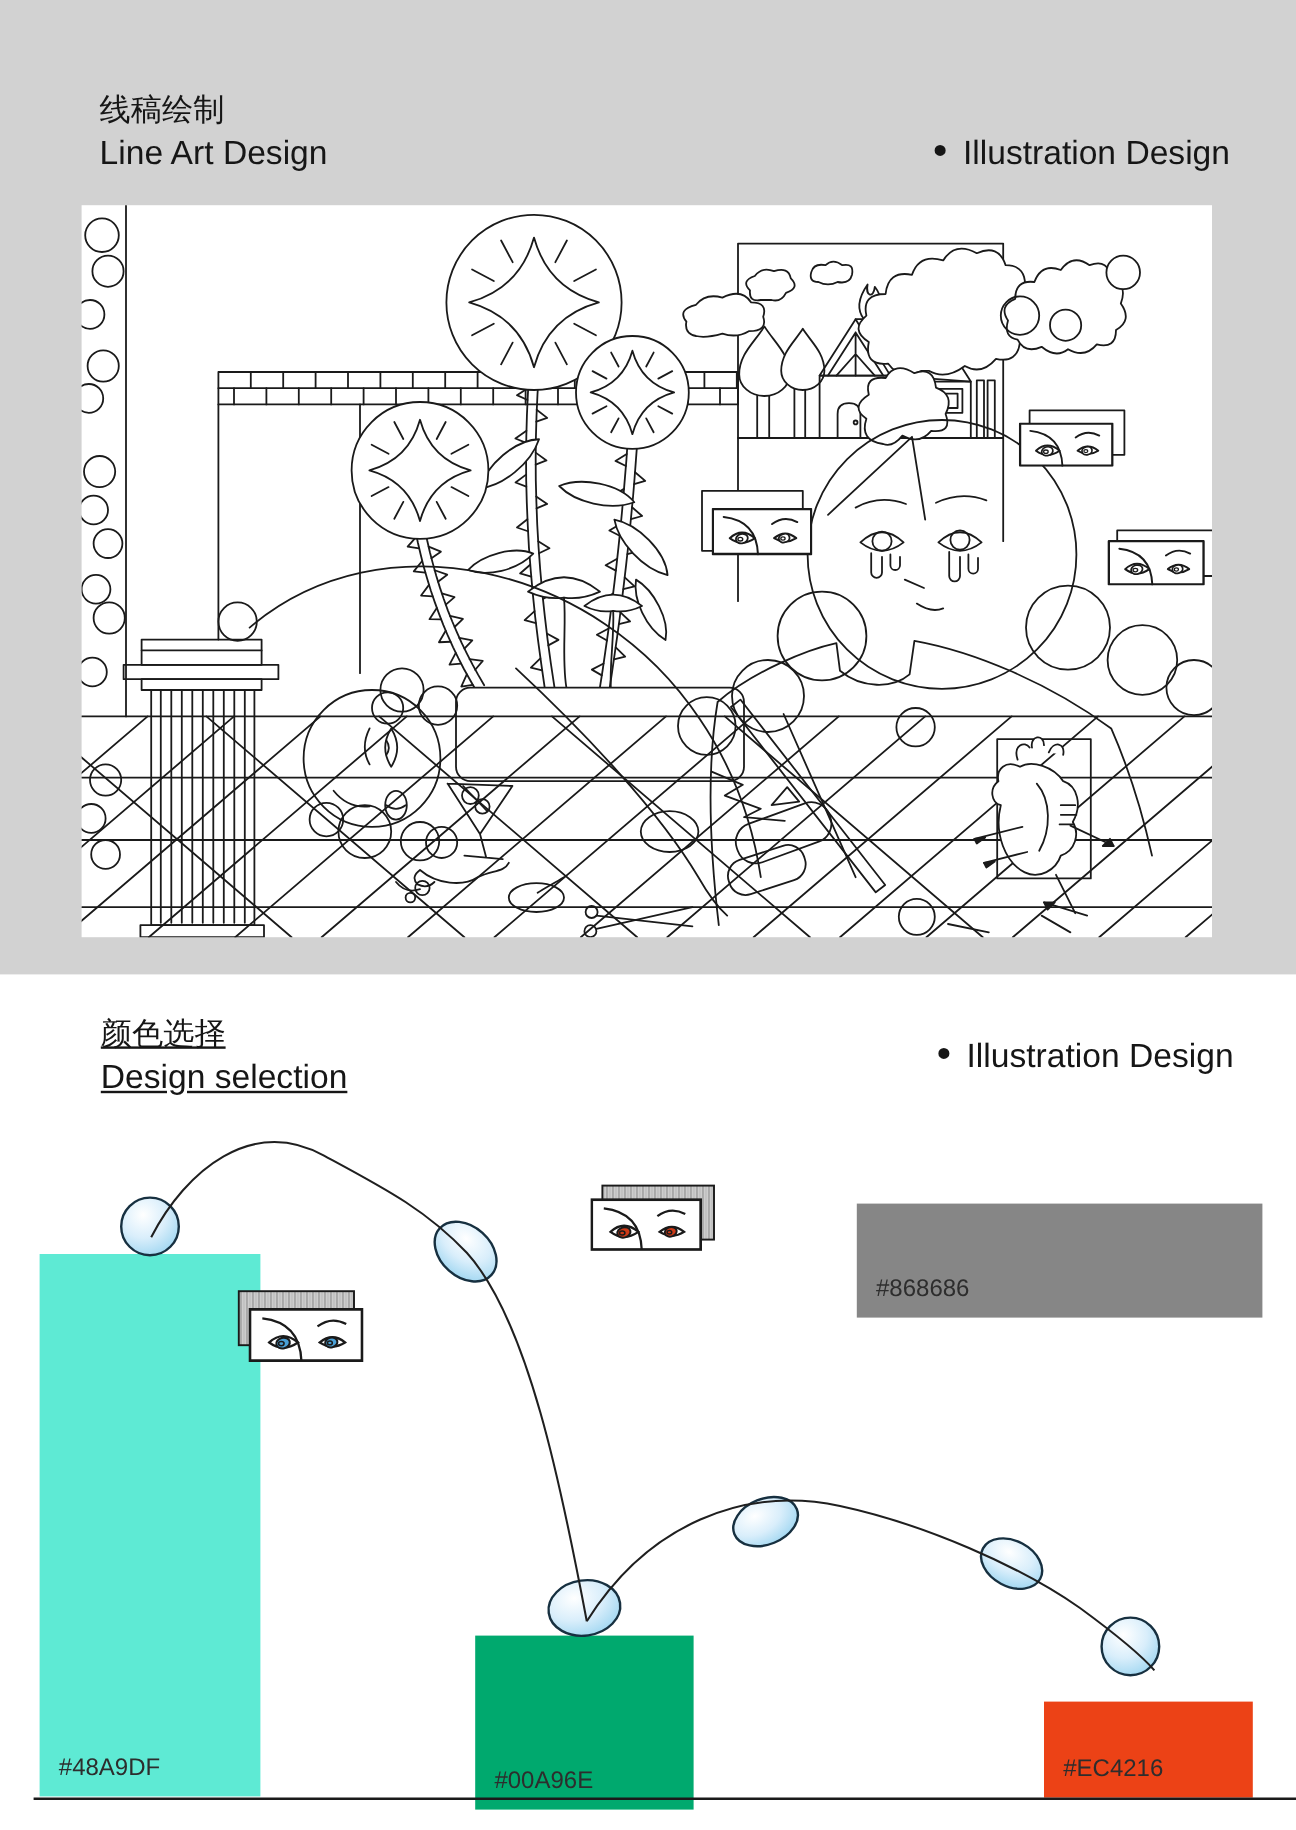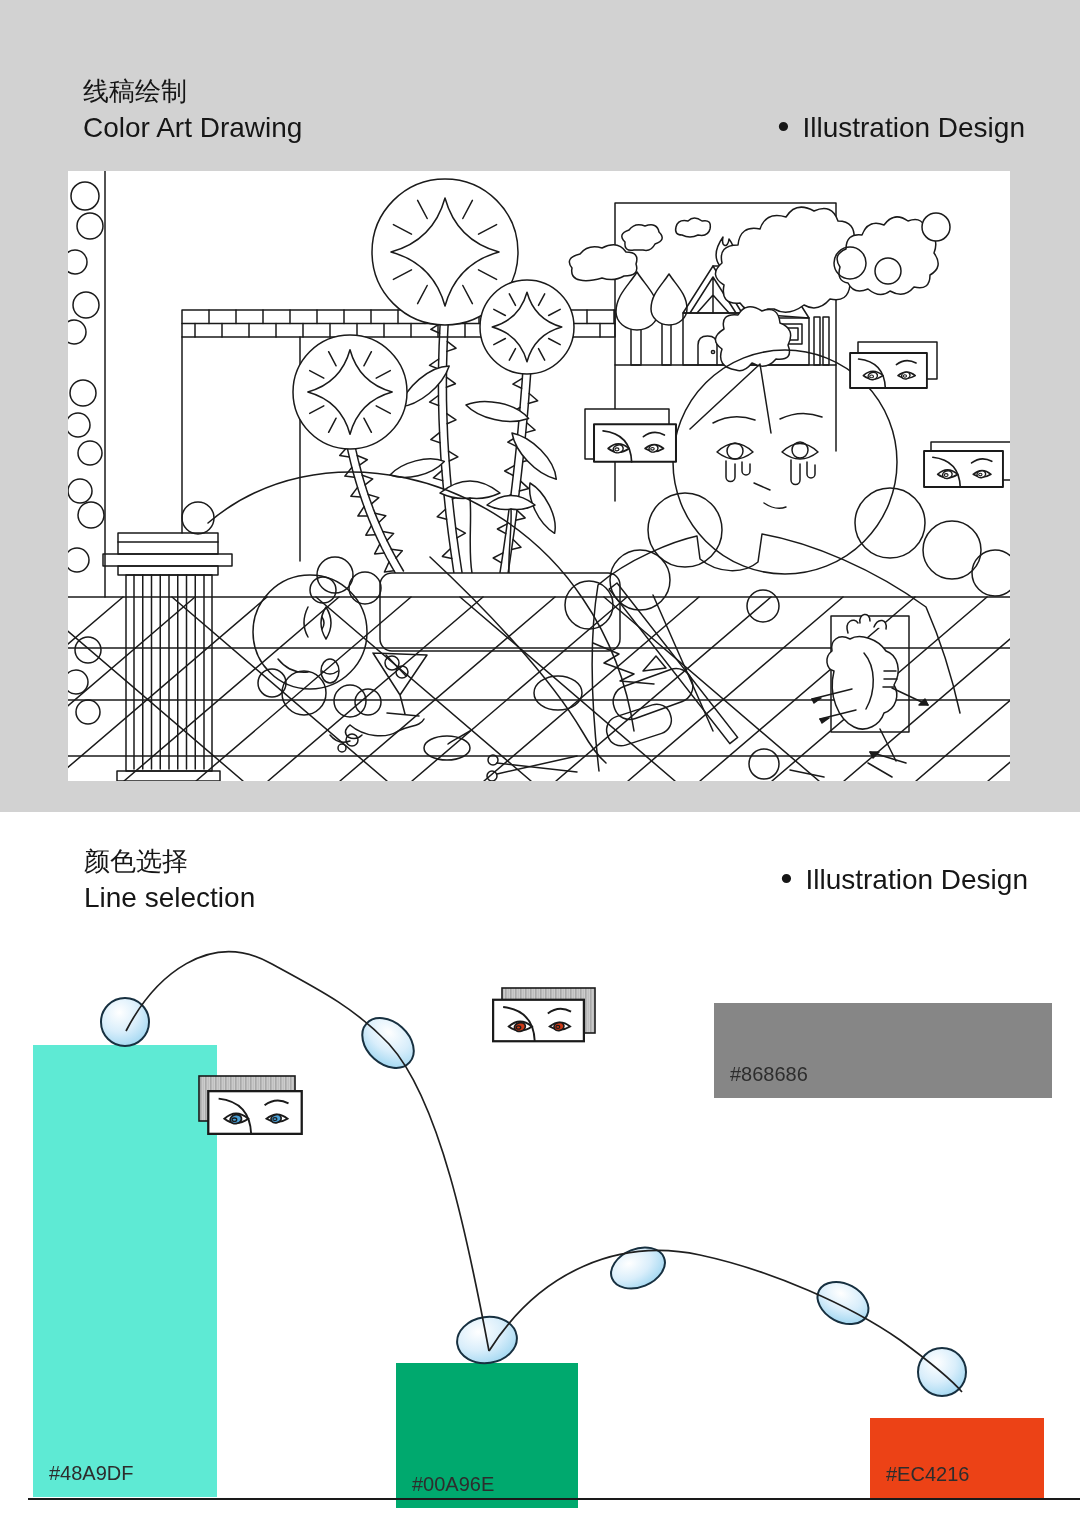--- a/index.html
+++ b/index.html
@@ -5,21 +5,21 @@
   html,body{margin:0;padding:0;background:#ffffff;}
   .page{position:relative;width:1080px;height:1525px;background:#ffffff;
         font-family:"Liberation Sans",sans-serif;color:#161616;overflow:hidden;}
   .section-top{position:absolute;left:0;top:0;width:1080px;height:812px;background:#d2d2d2;}
   .canvas{position:absolute;left:68px;top:171px;width:942px;height:610px;background:#ffffff;}
   #lineart{display:block;}
   .heading{position:absolute;line-height:1.34;}
   .heading .zh{font-size:26px;}
   .heading .en{font-size:28px;}
   .h-top{left:83px;top:74px;}
-  .h-bottom{left:84px;top:844px;}
+  .h-bottom{left:84px;top:844px;text-decoration:underline;}
   .tag{position:absolute;display:flex;align-items:center;gap:13px;font-size:28px;}
   .tag .bullet{font-size:34px;line-height:0;transform:translateY(-2px);}
   .tag-top{right:55px;top:112px;}
   .tag-bottom{right:52px;top:864px;}
   .swatch{position:absolute;z-index:1;}
   .swatch .lbl{position:absolute;left:16px;bottom:12px;font-size:20px;color:#2d2d2d;}
   #bounce{position:absolute;left:0;top:812px;z-index:3;}
   .defs-holder{position:absolute;width:0;height:0;overflow:hidden;}
 </style>
 </head>
@@ -50,21 +50,21 @@
       <ellipse cx="70.8" cy="30.4" rx="2.1" ry="1.6" fill="none" stroke="#1a1a1a" stroke-width="1.3"></ellipse>
     </symbol>
   </defs>
 </svg>
 
 <div class="page">
 
   <section class="section-top" style="background-color: rgb(210, 210, 210);">
     <div class="heading h-top">
       <div class="zh">线稿绘制</div>
-      <div class="en">Color Art Drawing</div>
+      <div class="en">Line Art Design</div>
     </div>
     <div class="tag tag-top">
       <span class="bullet">•</span>
       <span>Illustration Design</span>
     </div>
 
     <div class="canvas">
       <svg id="lineart" viewBox="0 0 942 610" width="942" height="610">
         <g id="la" fill="none" stroke="#1a1a1a" stroke-width="1.5" stroke-linecap="round" stroke-linejoin="round">
 
@@ -403,21 +403,21 @@
             <use href="#eyecard" x="854" y="279" width="83" height="38"></use>
           </g>
         </g>
       </svg>
     </div>
   </section>
 
   <section>
     <div class="heading h-bottom">
       <div class="zh">颜色选择</div>
-      <div class="en">Line selection</div>
+      <div class="en">Design selection</div>
     </div>
     <div class="tag tag-bottom">
       <span class="bullet">•</span>
       <span>Illustration Design</span>
     </div>
 
     <div class="swatch" style="left: 33px; top: 1045px; width: 184px; height: 452px; background-color: #5eead4;">
       <span class="lbl">#48A9DF</span>
     </div>
     <div class="swatch" style="left: 396px; top: 1363px; width: 182px; height: 145px; background-color: rgb(0, 169, 110);">

